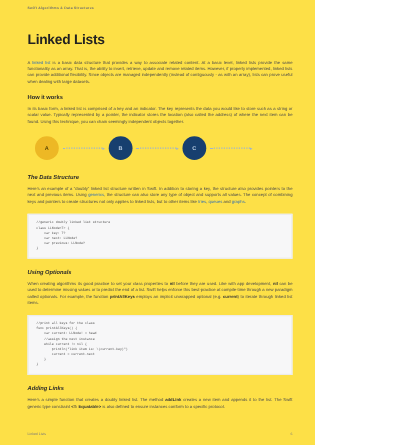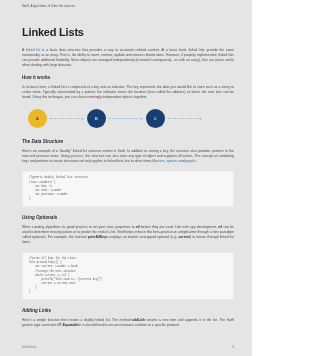--- a/index.html
+++ b/index.html
@@ -11,21 +11,21 @@
     width: 252px;
     height: 356px;
     overflow: hidden;
     font-family: "Liberation Sans", sans-serif;
     color: #3b3b3b;
     position: relative;
   }
   .page {
     position: absolute;
     inset: 0;
-    background: #e5e5e5;
+    background: #fde047;
     padding: 0;
   }
   .running-head {
     position: absolute;
     top: 5px;
     left: 22px;
     right: 22px;
     font-size: 2.7px;
     letter-spacing: 0.25px;
     color: #6d6d6d;

